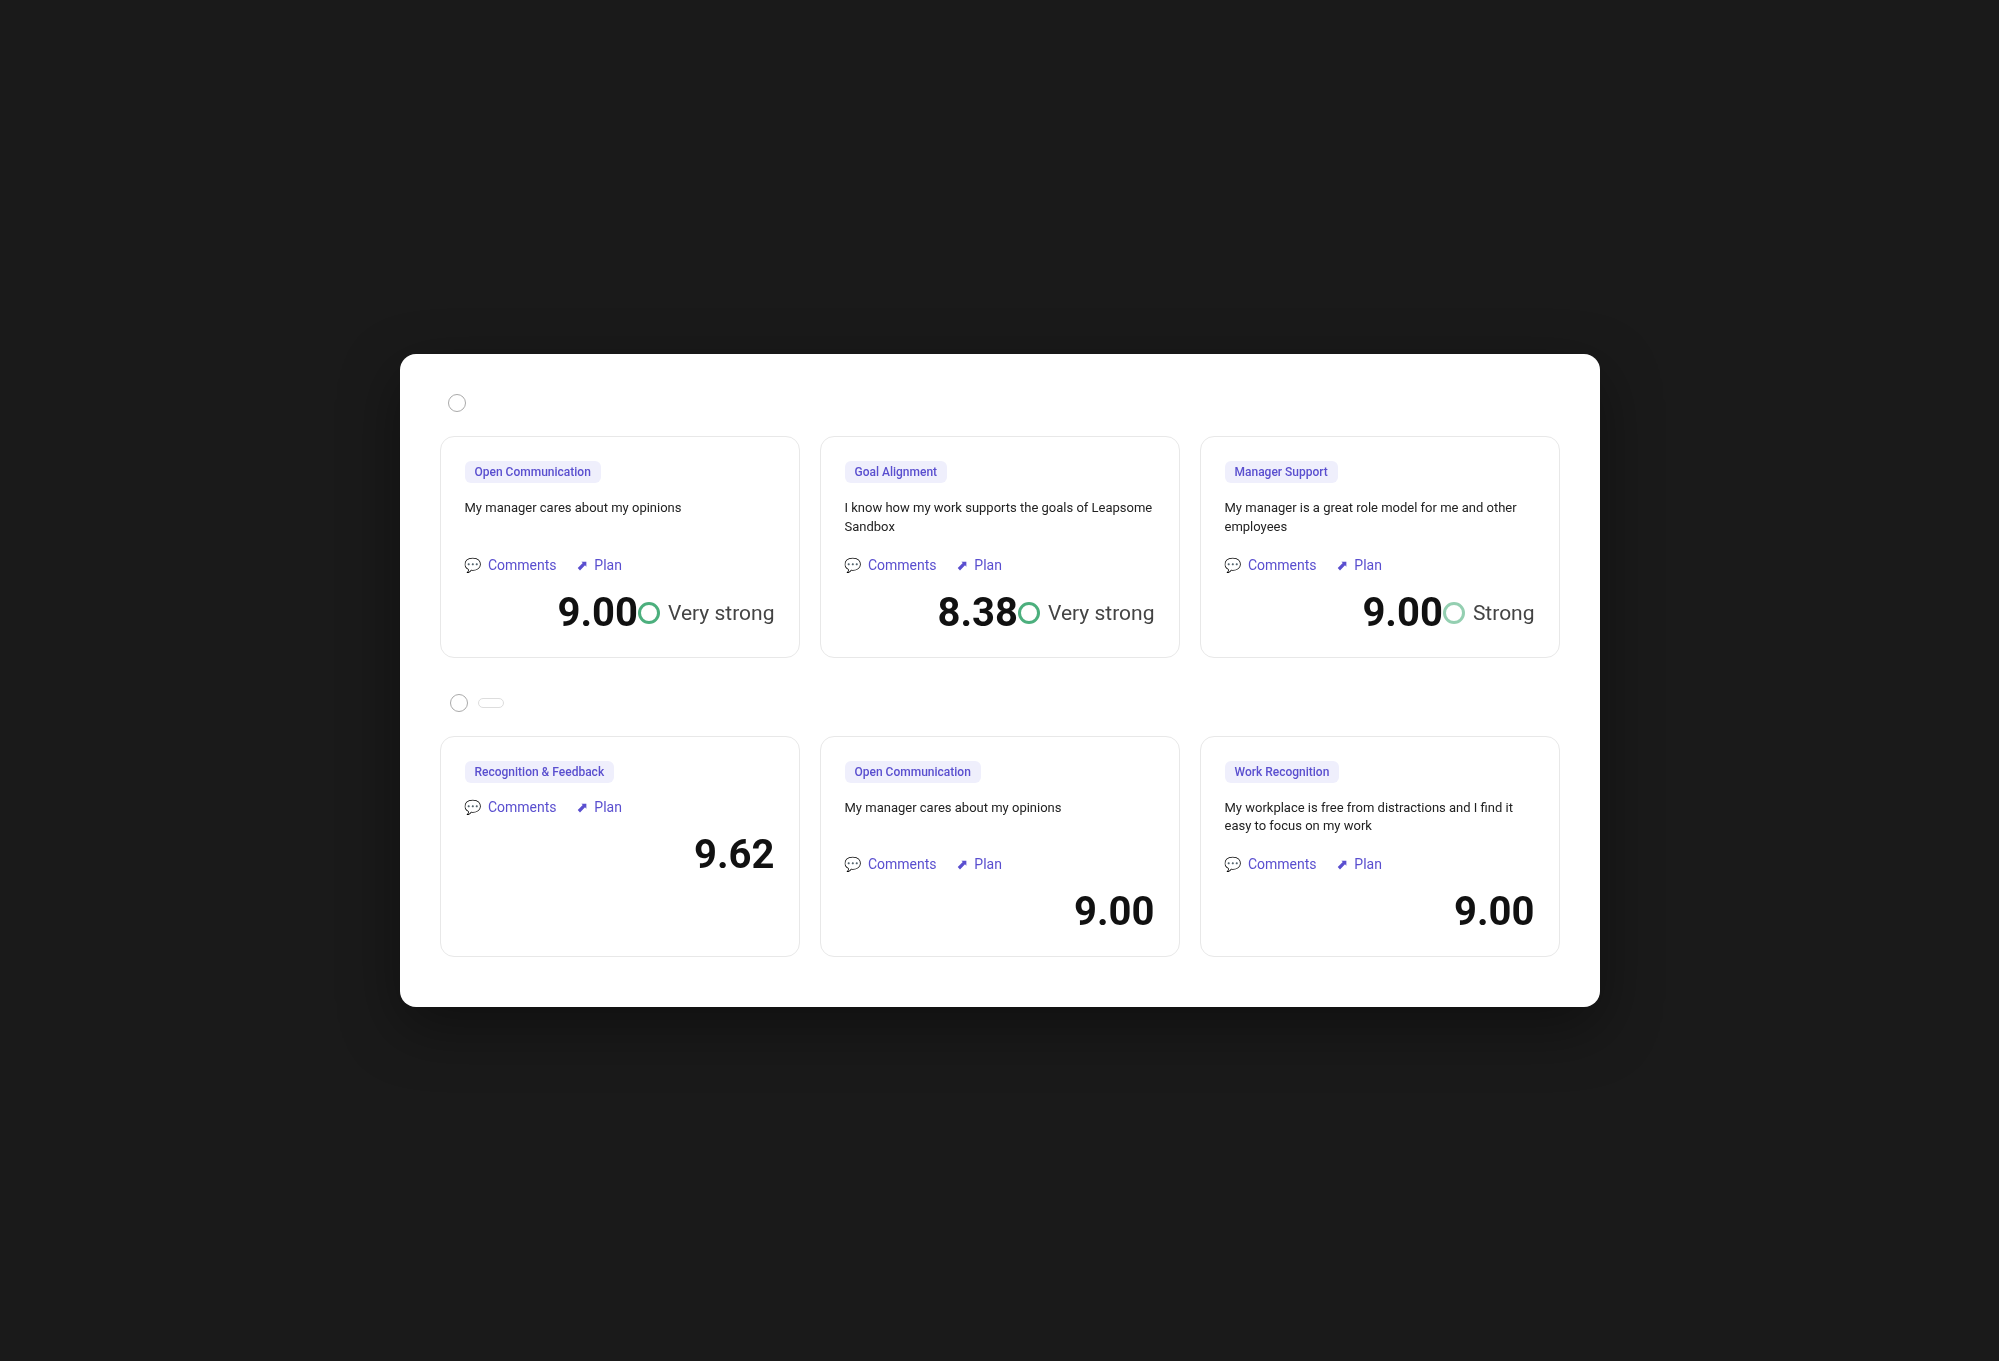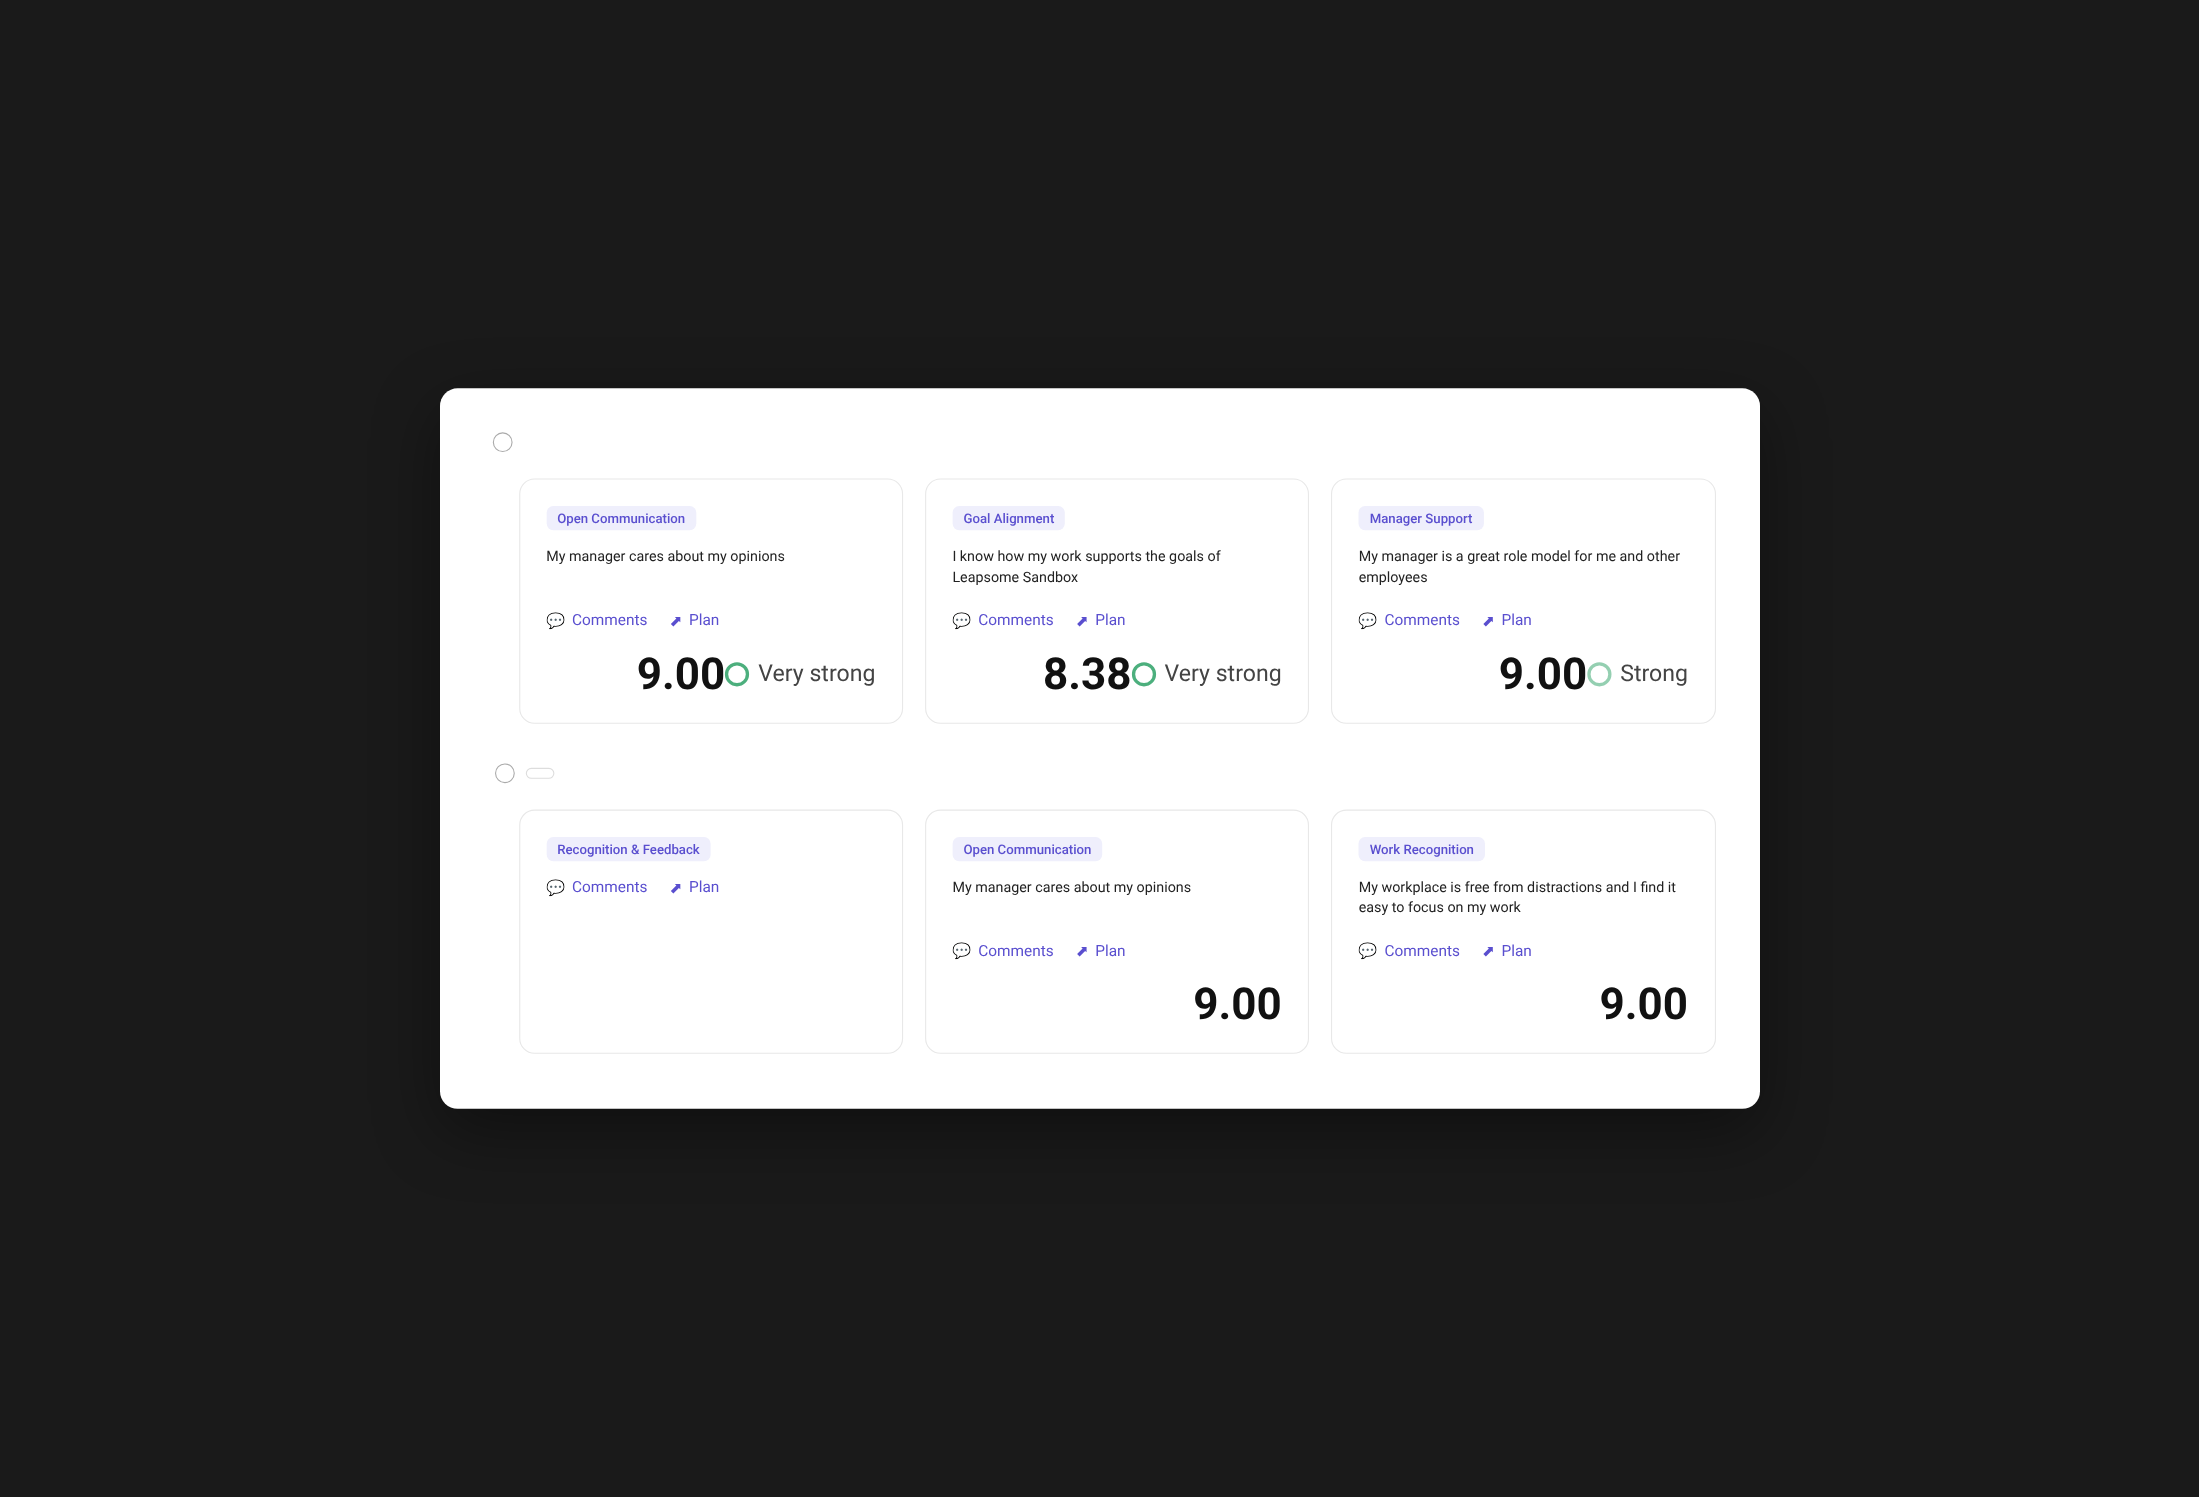--- a/index.html
+++ b/index.html
@@ -45,21 +45,20 @@
       font-size: 11px;
       color: #aaa;
       cursor: pointer;
       flex-shrink: 0;
     }
 
     .cards-grid {
       display: grid;
       grid-template-columns: repeat(3, 1fr);
       gap: 20px;
-      margin-left: 32px;
     }
 
     .card {
       background: #fff;
       border: 1.5px solid #e8e8e8;
       border-radius: 14px;
       padding: 24px;
       display: flex;
       flex-direction: column;
       min-height: 220px;
@@ -266,20 +265,23 @@
         <div class="card-actions">
           <a class="action-link">
             <span class="action-icon">💬</span>
             <span>Comments</span>
           </a>
           <a class="action-link">
             <span class="action-icon">⬈</span>
             <span>Plan</span>
           </a>
         </div>
+        <div class="card-footer">
+          <span class="card-score">9.62</span>
+        </div>
       </div>
       <div class="card">
         <span class="card-tag">Open Communication</span>
         <p class="card-question">My manager cares about my opinions</p>
         <div class="card-actions">
           <a class="action-link">
             <span class="action-icon">💬</span>
             <span>Comments</span>
           </a>
           <a class="action-link">

